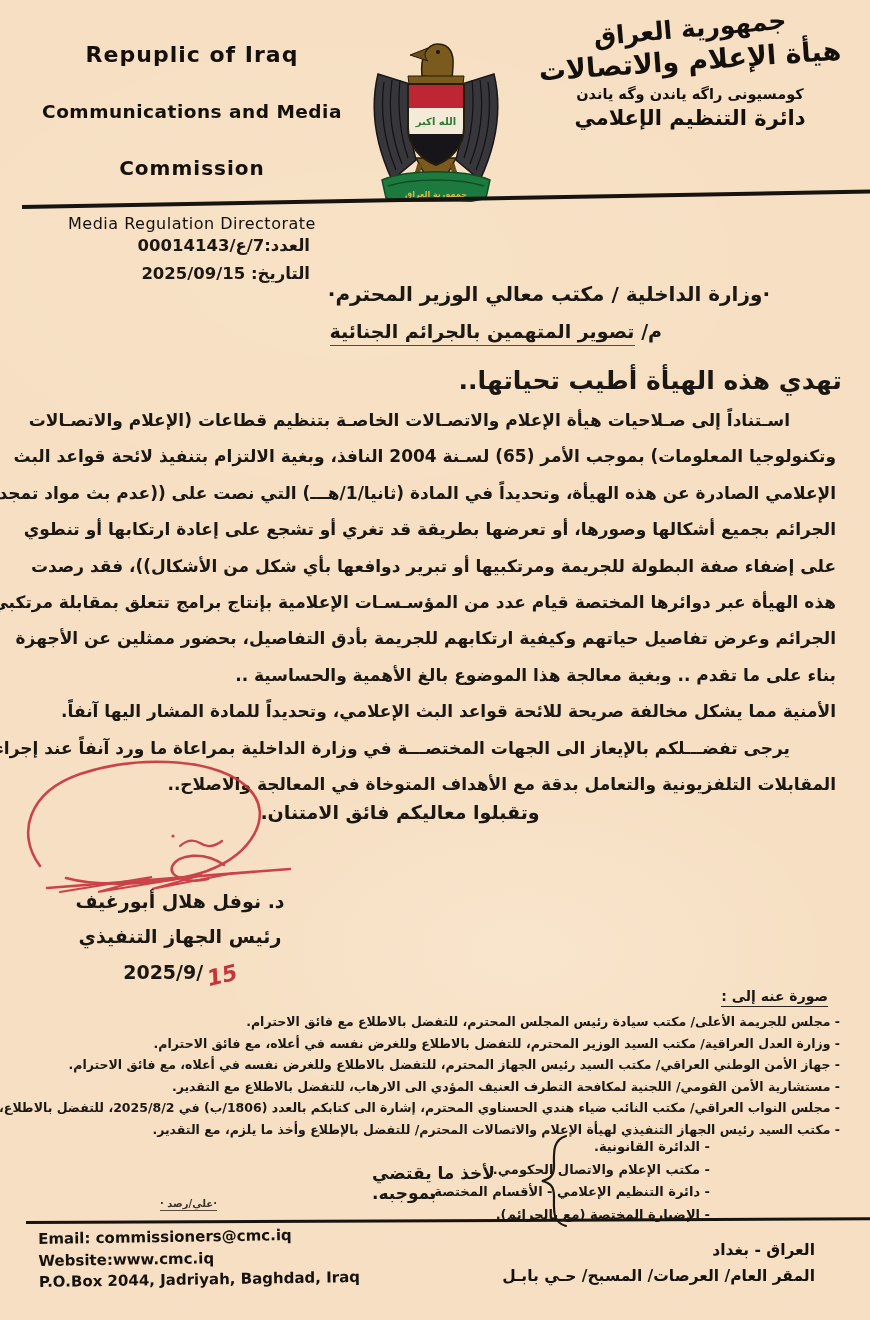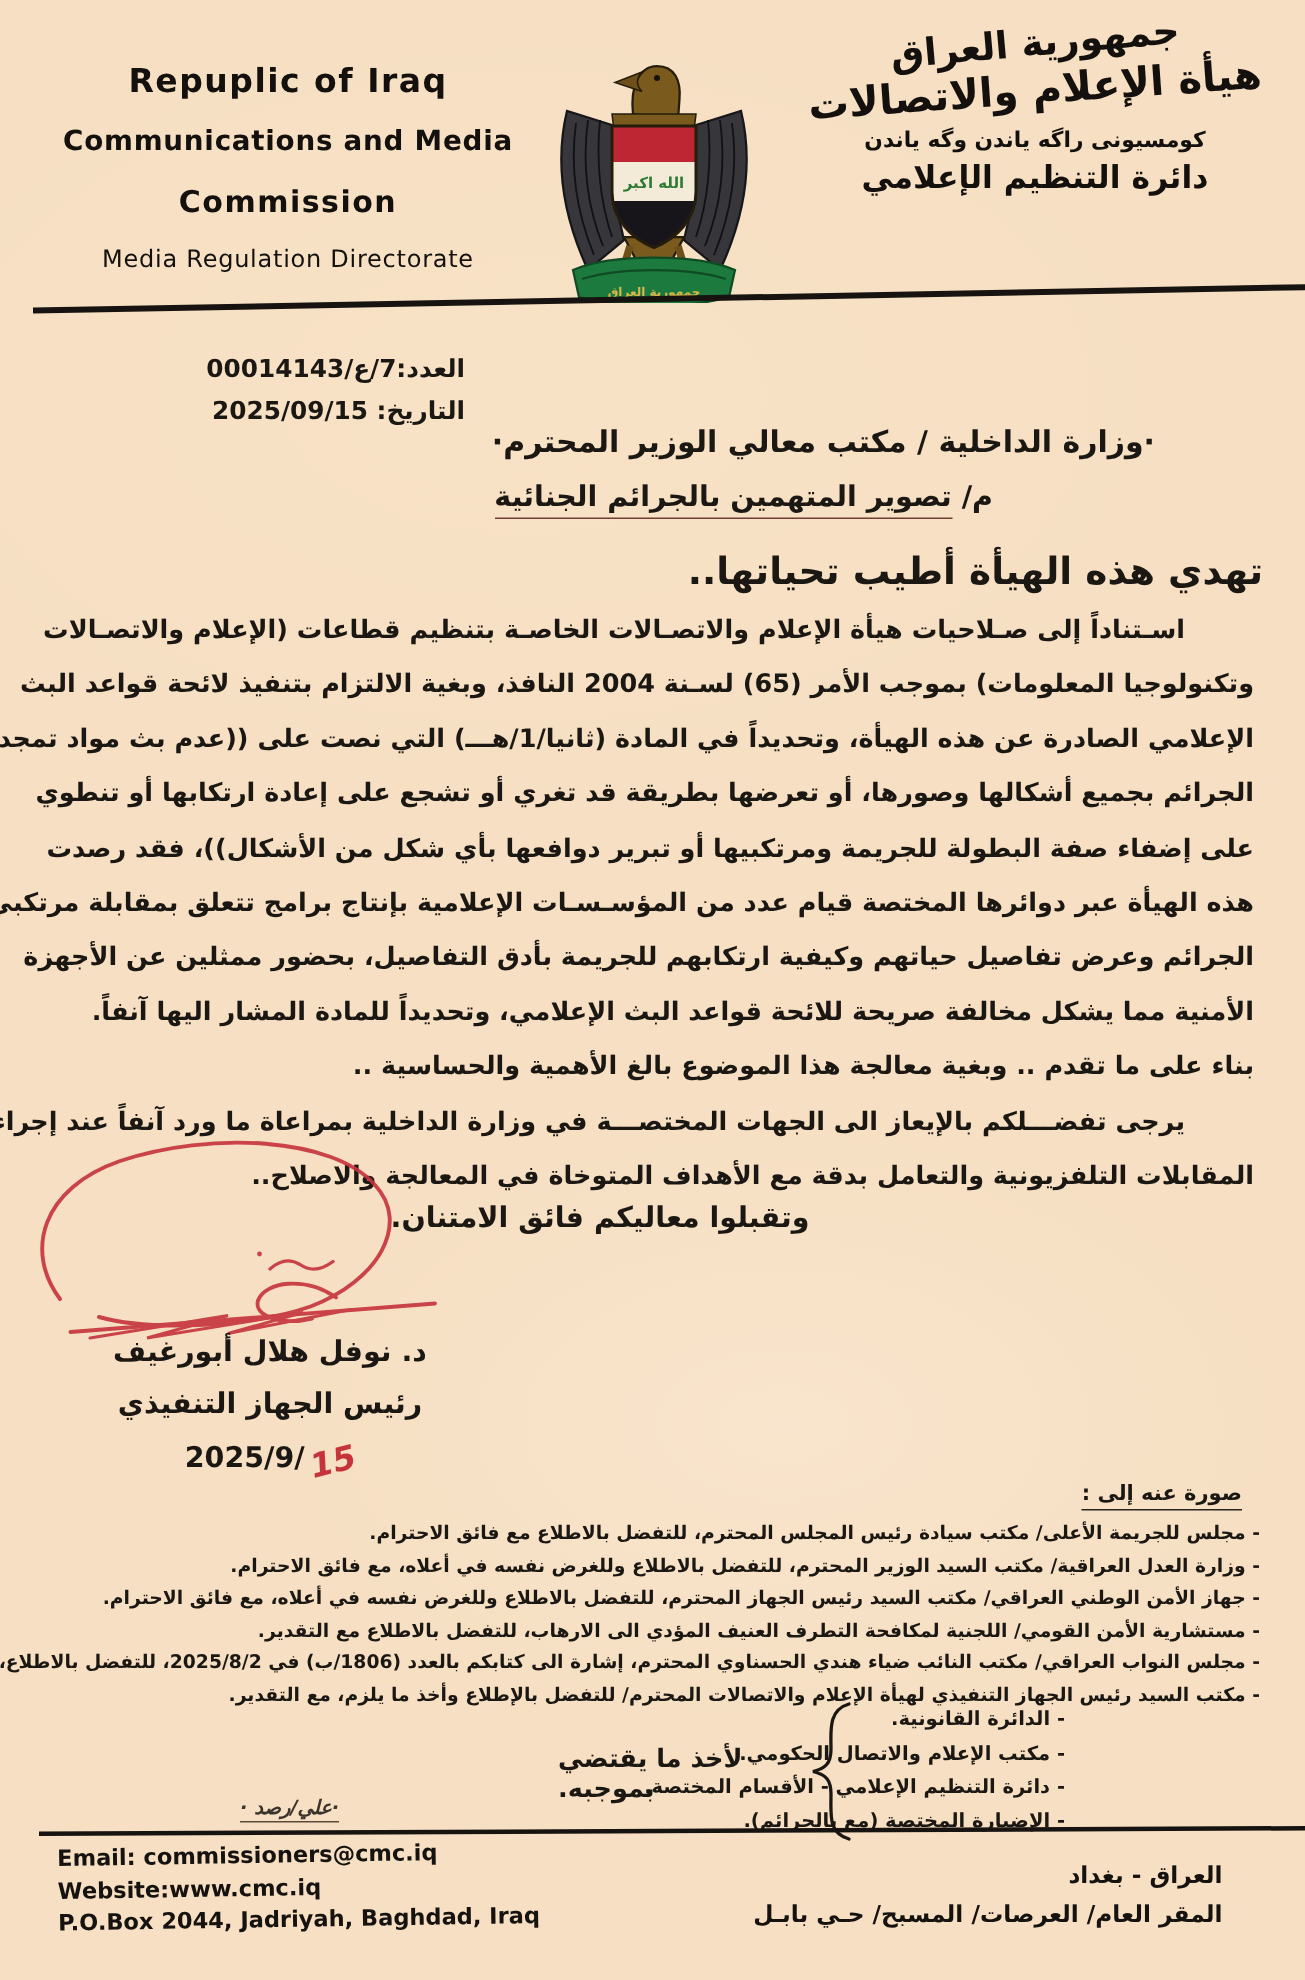--- a/index.html
+++ b/index.html
@@ -8,21 +8,21 @@
     background:
       radial-gradient(ellipse 500px 300px at 60% 72%, rgba(255,240,225,.35), rgba(255,240,225,0) 70%),
       radial-gradient(ellipse 700px 400px at 40% 20%, rgba(255,235,210,.25), rgba(255,235,210,0) 70%),
       #f6dfc2;
     font-family:"DejaVu Sans", sans-serif;
     color:#1b1713; overflow:hidden;
   }
   .abs{position:absolute;}
   .rtl{direction:rtl; unicode-bidi:plaintext;}
   
-  .hdr-en{left:16px; top:42px; width:352px; display:flex; flex-direction:column; gap:17px; align-items:center; text-align:center; color:#13100d;}
+  .hdr-en{left:16px; top:42px; width:352px; display:flex; flex-direction:column; gap:34px; align-items:center; text-align:center; color:#13100d;}
   .hdr-en .l1{font-size:22px; font-weight:bold; letter-spacing:1px;}
   .hdr-en .l2{font-size:18.5px; font-weight:bold; letter-spacing:.5px;}
   .hdr-en .l3{font-size:20px; font-weight:bold; letter-spacing:1px;}
   .hdr-en .l4{font-size:16px; font-weight:normal; letter-spacing:.5px;}
   .hdr-ar{right:12px; top:14px; width:336px; text-align:center; color:#13100d;}
   .hdr-ar .a1{font-size:25px; font-weight:bold; transform:rotate(-5deg); margin-bottom:2px;}
   .hdr-ar .a2{font-size:27px; font-weight:bold; transform:rotate(-4deg); margin-bottom:10px;}
   .hdr-ar .a3{font-size:14.5px; font-weight:bold; margin-bottom:4px;}
   .hdr-ar .a4{font-size:21px; font-weight:bold; letter-spacing:1px;}
   .rule{background:#171310; height:3.5px;}
@@ -46,21 +46,21 @@
   .sig-date{direction:ltr; unicode-bidi:embed;}
   .hand-day{display:inline-block; color:#c5333b; font-style:italic; font-size:22px; transform:rotate(-14deg) translateY(4px); margin-left:3px; font-weight:bold;}
   
   .cc-header{right:42px; top:988px; font-size:14px; font-weight:bold; border-bottom:1.6px solid #2a241e; padding-bottom:2px;}
   .cc-list{right:30px; top:1011px; left:8px;}
   .cc-item{direction:rtl; text-align:right; font-size:12.5px; font-weight:bold; line-height:21.6px; white-space:nowrap;}
   
   .internal-list{right:160px; top:1136px; width:560px;}
   .internal-item{direction:rtl; text-align:right; font-size:13px; font-weight:bold; line-height:22.5px; white-space:nowrap;}
   .brace-note{left:372px; top:1163px; width:150px; text-align:left; direction:rtl; font-size:17px; font-weight:bold;}
-  .marginal{left:160px; top:1198px; font-size:13px; font-weight:bold; color:#3a332c; border-bottom:1px solid #5a4a3a; padding-bottom:1px;font-style:italic;}
+  .marginal{left:160px; top:1198px; font-size:10px; font-weight:bold; color:#3a332c; border-bottom:1px solid #5a4a3a; padding-bottom:1px;}
   
   .footer-en{left:38px; top:1229px; font-size:15px; font-weight:bold; line-height:21.5px; transform:rotate(-0.9deg); transform-origin:left top; color:#15120f;}
   .footer-ar{right:55px; top:1237px; text-align:right; font-size:15.5px; font-weight:bold; line-height:26px; color:#15120f;}
   svg{display:block;}
 </style>
 </head>
 <body>
 
 <div class="page">
 
@@ -132,22 +132,22 @@
 
   <div class="abs body-wrap" id="body-lines">
 
   <div class="body-line jst ind1">اسـتناداً إلى صـلاحيات هيأة الإعلام والاتصـالات الخاصـة بتنظيم قطاعات (الإعلام والاتصـالات</div>
       <div class="body-line jst">وتكنولوجيا المعلومات) بموجب الأمر (65) لسـنة 2004 النافذ، وبغية الالتزام بتنفيذ لائحة قواعد البث</div>
       <div class="body-line jst">الإعلامي الصادرة عن هذه الهيأة، وتحديداً في المادة (ثانيا/1/هـــ) التي نصت على ((عدم بث مواد تمجد</div>
       <div class="body-line jst">الجرائم بجميع أشكالها وصورها، أو تعرضها بطريقة قد تغري أو تشجع على إعادة ارتكابها أو تنطوي</div>
       <div class="body-line jst">على إضفاء صفة البطولة للجريمة ومرتكبيها أو تبرير دوافعها بأي شكل من الأشكال))، فقد رصدت</div>
       <div class="body-line jst">هذه الهيأة عبر دوائرها المختصة قيام عدد من المؤسـسـات الإعلامية بإنتاج برامج تتعلق بمقابلة مرتكبي</div>
       <div class="body-line jst">الجرائم وعرض تفاصيل حياتهم وكيفية ارتكابهم للجريمة بأدق التفاصيل، بحضور ممثلين عن الأجهزة</div>
+      <div class="body-line">بناء على ما تقدم .. وبغية معالجة هذا الموضوع بالغ الأهمية والحساسية ..</div>
       <div class="body-line">الأمنية مما يشكل مخالفة صريحة للائحة قواعد البث الإعلامي، وتحديداً للمادة المشار اليها آنفاً.</div>
-      <div class="body-line">بناء على ما تقدم .. وبغية معالجة هذا الموضوع بالغ الأهمية والحساسية ..</div>
       <div class="body-line jst ind1">يرجى تفضـــلكم بالإيعاز الى الجهات المختصـــة في وزارة الداخلية بمراعاة ما ورد آنفاً عند إجراء هذه</div>
       <div class="body-line">المقابلات التلفزيونية والتعامل بدقة مع الأهداف المتوخاة في المعالجة والاصلاح..</div>
     </div>
 
   <div class="abs closing rtl">وتقبلوا معاليكم فائق الامتنان.</div>
 
   <svg class="abs" style="left:20px; top:758px;" width="296" height="146" viewBox="0 0 296 146">
     <g fill="none" stroke="#c5333b" stroke-width="2.6" stroke-linecap="round" opacity="0.9">
       <path d="M20,108 C-4,76 8,34 60,16 C120,-4 202,0 230,32 C254,58 232,96 187,113 C150,126 82,130 46,120"></path>
       <path d="M160,88 Q170,79 180,85 Q190,92 202,83" stroke-width="2.2"></path>

